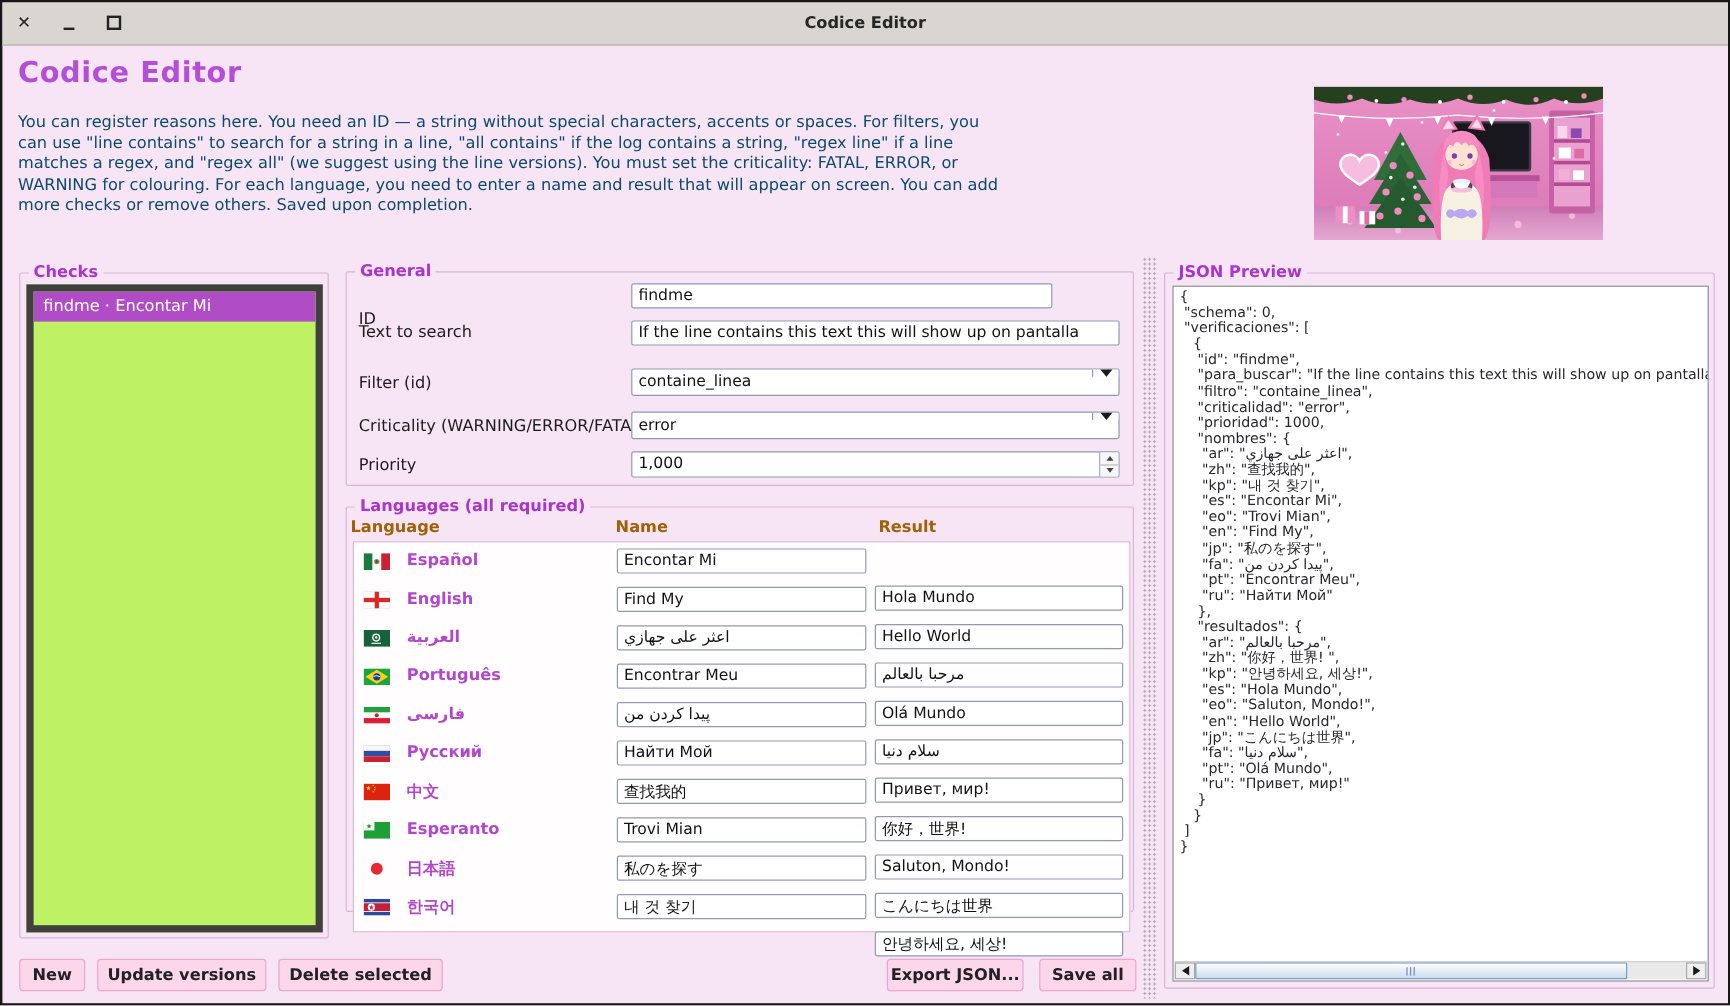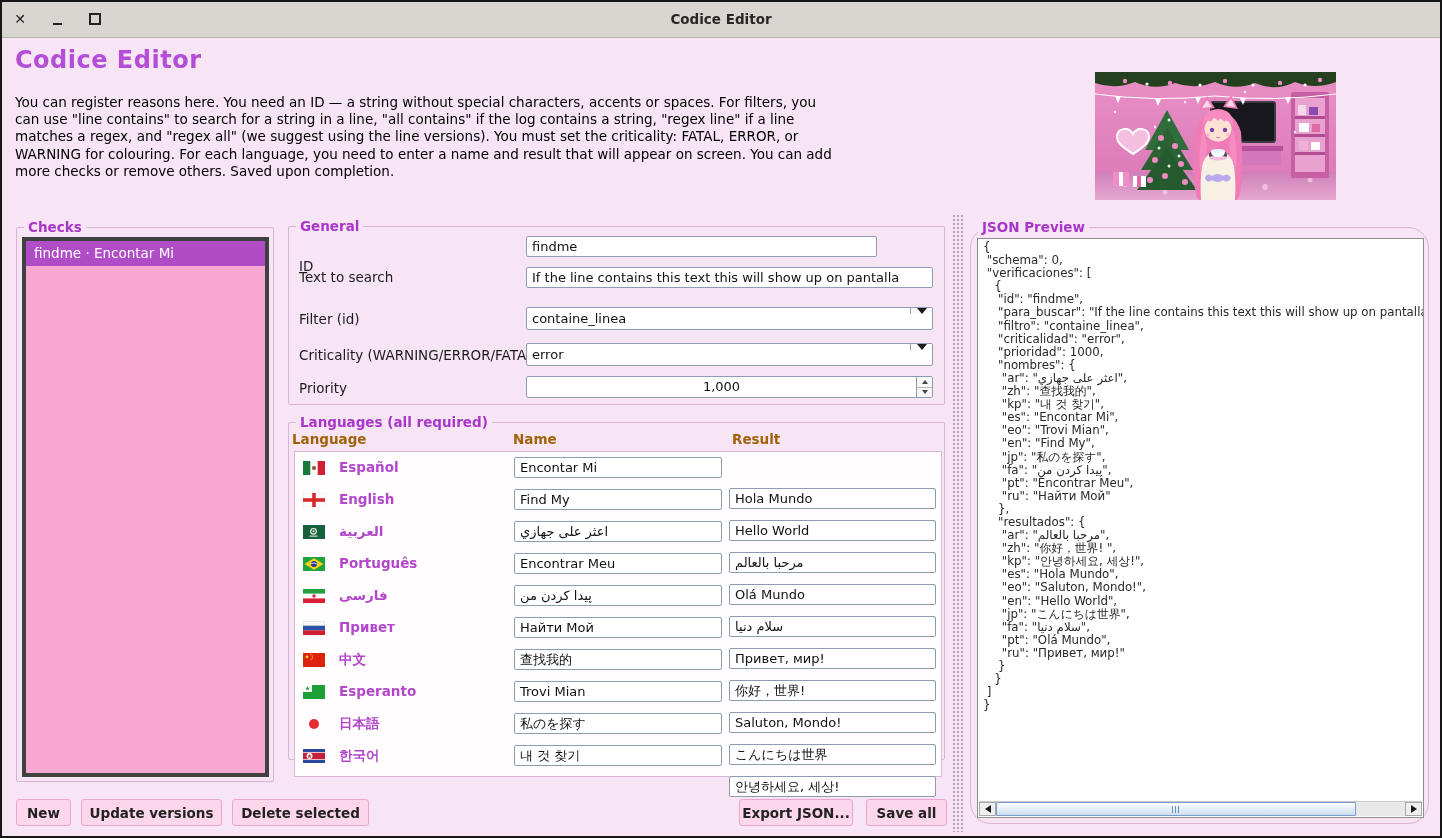--- a/index.html
+++ b/index.html
@@ -19,49 +19,49 @@
   .tb-close { left:10px; }
   .tb-min { left:48px; }
   .tb-min::after { content:""; position:absolute; left:3px; bottom:2px; width:9px; height:2.5px; background:#222; }
   .tb-max { left:84px; }
   .tb-max::after { content:""; position:absolute; left:3px; top:2px; width:8px; height:8px; border:2px solid #222; }
 
   
   .h1 { position:absolute; left:13px; top:44px; font-size:24px; font-weight:bold;
         color:#b44ed6; letter-spacing:0.5px; }
   .desc { position:absolute; left:13px; top:92px; width:830px; font-size:13.5px;
-          line-height:17.2px; color:#000000; white-space:pre-line; }
+          line-height:17.2px; color:#0c4a6e; white-space:pre-line; }
 
   .hero { position:absolute; left:1093px; top:70px; width:241px; height:128px; overflow:hidden; }
 
   
   .groupbox { position:absolute; border:1px solid #d9b5d4; border-radius:2px; }
   .gb-label { position:absolute; top:-9px; left:7px; background:#f7e4f5; padding:0 4px;
               color:#a935c9; font-weight:bold; font-size:13.5px; white-space:nowrap; }
 
   
   .checks-list { position:absolute; left:5px; top:9px; width:247px; height:540px;
-                 background:#f9a8d4; border:4px solid #404040; overflow:hidden; cursor:default; }
+                 background:#bef264; border:6px solid #404040; overflow:hidden; cursor:default; }
   .check-item { height:25px; line-height:25px; padding-left:8px; font-size:13.5px; color:#222; }
   .check-item.selected { background:#b04dc6; color:#ffffff; }
 
   
   .fld-label { position:absolute; font-size:13.5px; color:#1c1c1c; white-space:nowrap; }
   .qinput { position:absolute; background:#fff; border:1px solid #8d9cb3; border-radius:2px;
             font-family:"DejaVu Sans","Liberation Sans",sans-serif; font-size:13px; color:#111;
             padding:1px 5px; outline:none; }
   .combo { position:absolute; background:#fff; border:1px solid #8d9cb3; border-radius:2px;
            display:flex; align-items:flex-start; cursor:default; }
   .combo-text { flex:1; font-size:13px; color:#111; padding:2px 5px; line-height:17px; }
   .combo-btn { width:22px; border-left:1px solid #8d9cb3; background:#fafafa;
                display:flex; align-items:center; justify-content:center; }
   .arr-down { width:0; height:0; border-left:5px solid transparent; border-right:5px solid transparent;
               border-top:6px solid #1a1a1a; }
   .spinbox { position:absolute; background:#fff; border:1px solid #8d9cb3; border-radius:2px; display:flex; }
-  .spin-val { flex:1; font-size:13px; color:#111; text-align:center; padding:2px 5px; line-height:15px; }
+  .spin-val { flex:1; font-size:13px; color:#111; text-align:left; padding:2px 5px; line-height:15px; }
   .spin-btns { width:16px; display:flex; flex-direction:column; border-left:1px solid #8d9cb3; }
   .spin-btn { flex:1; background:#f6f6f6; display:flex; align-items:center; justify-content:center; }
   .spin-btn + .spin-btn { border-top:1px solid #b9b9c0; }
   .tri-up { width:0; height:0; border-left:3.5px solid transparent; border-right:3.5px solid transparent; border-bottom:4.5px solid #444; }
   .tri-dn { width:0; height:0; border-left:3.5px solid transparent; border-right:3.5px solid transparent; border-top:4.5px solid #444; }
 
   
   .col-head { position:absolute; font-size:13.5px; font-weight:bold; color:#a16207; }
   .lang-rows { position:absolute; left:5px; top:28px; width:648px; height:326px;
                background:#fffdfe; border:1px solid #d9b9d6; }
@@ -355,21 +355,21 @@
           <input class="qinput result-input" value="سلام دنیا" style="">
         </div>
         <div class="lang-row">
           <span class="flag">
             <svg viewBox="0 0 22 14">
               <rect width="22" height="14" fill="#f8f8f8" stroke="#bbbbbb" stroke-width="0.5"></rect>
               <rect y="4.7" width="22" height="4.6" fill="#2d50a7"></rect>
               <rect y="9.3" width="22" height="4.7" fill="#cf2030"></rect>
             </svg>
           </span>
-          <span class="lang-label">Привет</span>
+          <span class="lang-label">Русский</span>
           <input class="qinput name-input" value="Найти Мой" style="">
           <input class="qinput result-input" value="Привет, мир!" style="">
         </div>
         <div class="lang-row">
           <span class="flag">
             <svg viewBox="0 0 22 14">
               <rect width="22" height="14" fill="#dd2310"></rect>
               <polygon points="4,1.6 4.53,3.07 6.09,3.12 4.86,4.08 5.29,5.58 4,4.7 2.71,5.58 3.14,4.08 1.91,3.12 3.47,3.07" fill="#ffdd2a"></polygon>
               <circle cx="8" cy="1.6" r="0.6" fill="#ffdd2a"></circle>
               <circle cx="9.3" cy="3.2" r="0.6" fill="#ffdd2a"></circle>
@@ -417,21 +417,21 @@
           </span>
           <span class="lang-label">한국어</span>
           <input class="qinput name-input" value="내 것 찾기" style="">
           <input class="qinput result-input" value="안녕하세요, 세상!" style="">
         </div>
       </div>
   </div>
 
   <div class="splitter"></div>
 
-  <div class="groupbox" style="left:968px; top:225px; width:459px; height:597px;border-radius:21px;">
+  <div class="groupbox" style="left:968px; top:225px; width:459px; height:597px;">
     <span class="gb-label">JSON Preview</span>
     <div class="json-view">
       <pre class="json-pre">{
  "schema": 0,
  "verificaciones": [
    {
     "id": "findme",
     "para_buscar": "If the line contains this text this will show up on pantalla",
     "filtro": "containe_linea",
     "criticalidad": "error",

